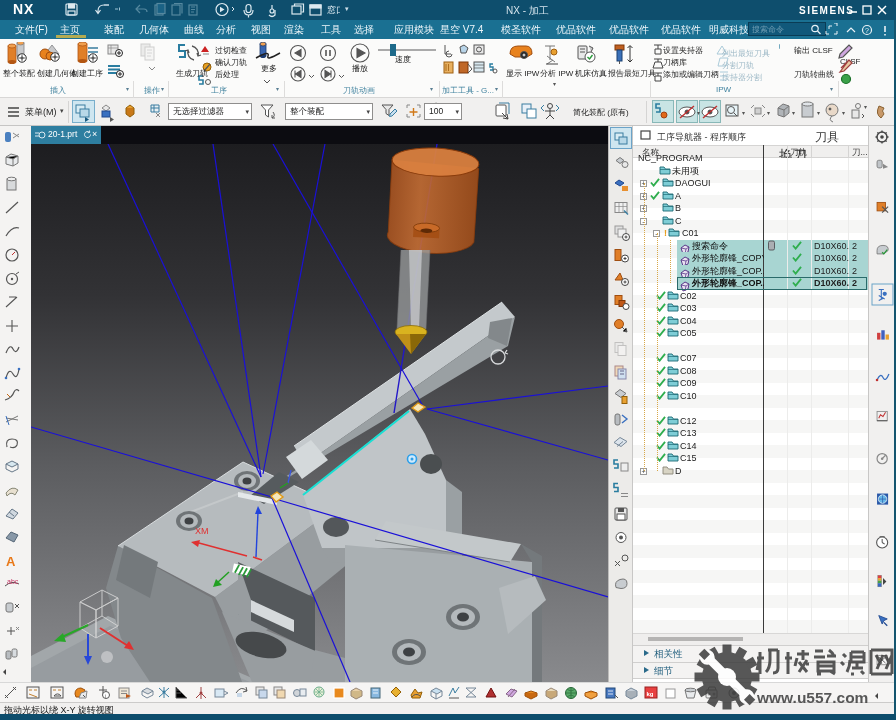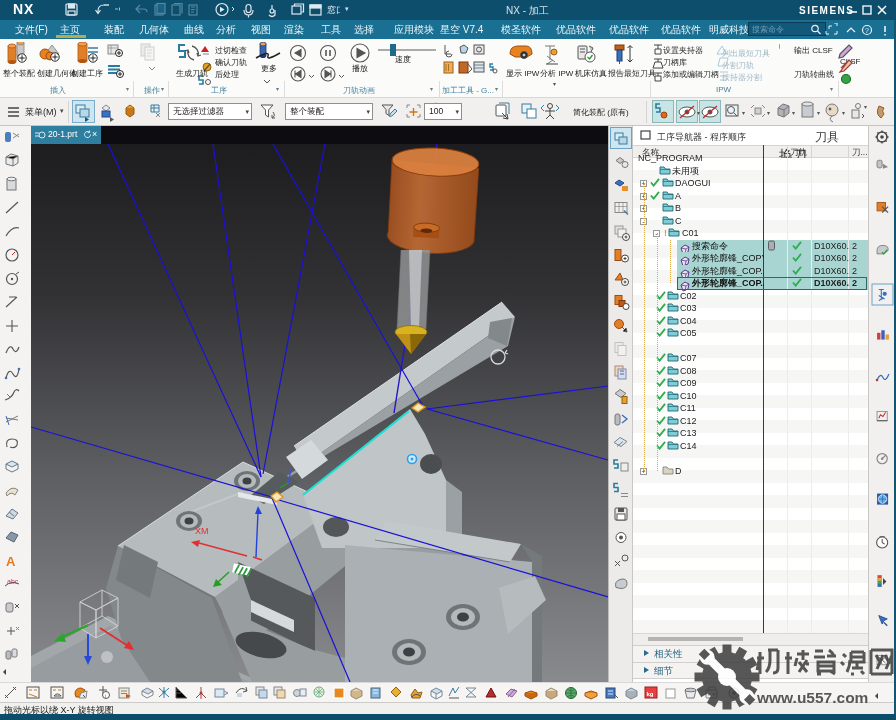--- a/index.html
+++ b/index.html
@@ -790,30 +790,20 @@
     <div class="trow" style="top:263.5px">
       <span style="position:absolute;left:23px"><svg width="10" height="9" viewBox="0 0 11 10" style="vertical-align:-1px">
           <path d="M1 5 l3 3.5 L10 1" fill="none" stroke="#2fae4e" stroke-width="2"></path>
         </svg></span>
       <span style="position:absolute;left:34px"><svg width="12" height="10" viewBox="0 0 12 10" style="vertical-align:-1px">
           <path d="M1 2 l4 0 l1.5 2 l4.5 0 l0 5 l-10 0 z" fill="#7ecdd6" stroke="#1c6a74" stroke-width="0.9"></path>
           <path d="M1 4.5 l10 0" stroke="#1c6a74" stroke-width="0.7"></path>
         </svg></span>
       <span style="position:absolute;left:47px">C10</span>
     </div>
-    <div class="trow" style="top:276.0px">
-      <span style="position:absolute;left:23px"><svg width="10" height="9" viewBox="0 0 11 10" style="vertical-align:-1px">
-          <path d="M1 5 l3 3.5 L10 1" fill="none" stroke="#2fae4e" stroke-width="2"></path>
-        </svg></span>
-      <span style="position:absolute;left:34px"><svg width="12" height="10" viewBox="0 0 12 10" style="vertical-align:-1px">
-          <path d="M1 2 l4 0 l1.5 2 l4.5 0 l0 5 l-10 0 z" fill="#7ecdd6" stroke="#1c6a74" stroke-width="0.9"></path>
-          <path d="M1 4.5 l10 0" stroke="#1c6a74" stroke-width="0.7"></path>
-        </svg></span>
-      <span style="position:absolute;left:47px">C11</span>
-    </div>
     <div class="trow" style="top:288.5px">
       <span style="position:absolute;left:23px"><svg width="10" height="9" viewBox="0 0 11 10" style="vertical-align:-1px">
           <path d="M1 5 l3 3.5 L10 1" fill="none" stroke="#2fae4e" stroke-width="2"></path>
         </svg></span>
       <span style="position:absolute;left:34px"><svg width="12" height="10" viewBox="0 0 12 10" style="vertical-align:-1px">
           <path d="M1 2 l4 0 l1.5 2 l4.5 0 l0 5 l-10 0 z" fill="#7ecdd6" stroke="#1c6a74" stroke-width="0.9"></path>
           <path d="M1 4.5 l10 0" stroke="#1c6a74" stroke-width="0.7"></path>
         </svg></span>
       <span style="position:absolute;left:47px">C12</span>
     </div>
@@ -829,20 +819,30 @@
     </div>
     <div class="trow" style="top:313.5px">
       <span style="position:absolute;left:23px"><svg width="10" height="9" viewBox="0 0 11 10" style="vertical-align:-1px">
           <path d="M1 5 l3 3.5 L10 1" fill="none" stroke="#2fae4e" stroke-width="2"></path>
         </svg></span>
       <span style="position:absolute;left:34px"><svg width="12" height="10" viewBox="0 0 12 10" style="vertical-align:-1px">
           <path d="M1 2 l4 0 l1.5 2 l4.5 0 l0 5 l-10 0 z" fill="#7ecdd6" stroke="#1c6a74" stroke-width="0.9"></path>
           <path d="M1 4.5 l10 0" stroke="#1c6a74" stroke-width="0.7"></path>
         </svg></span>
       <span style="position:absolute;left:47px">C14</span>
+    </div>
+    <div class="trow" style="top:326.0px">
+      <span style="position:absolute;left:23px"><svg width="10" height="9" viewBox="0 0 11 10" style="vertical-align:-1px">
+          <path d="M1 5 l3 3.5 L10 1" fill="none" stroke="#2fae4e" stroke-width="2"></path>
+        </svg></span>
+      <span style="position:absolute;left:34px"><svg width="12" height="10" viewBox="0 0 12 10" style="vertical-align:-1px">
+          <path d="M1 2 l4 0 l1.5 2 l4.5 0 l0 5 l-10 0 z" fill="#7ecdd6" stroke="#1c6a74" stroke-width="0.9"></path>
+          <path d="M1 4.5 l10 0" stroke="#1c6a74" stroke-width="0.7"></path>
+        </svg></span>
+      <span style="position:absolute;left:47px">C15</span>
     </div>
     <div class="trow" style="top:338.5px">
       <span style="position:absolute;left:7px"><span style="display:inline-block;width:7px;height:7px;border:1px solid #999;background:#fff;font-size:7px;line-height:5px;text-align:center;color:#444;vertical-align:0px">+</span></span>
       <span style="position:absolute;left:29px"><svg width="12" height="10" viewBox="0 0 12 10" style="vertical-align:-1px">
           <path d="M1 2 l4 0 l1.5 2 l4.5 0 l0 5 l-10 0 z" fill="#d8d4c4" stroke="#8a8678" stroke-width="0.9"></path>
         </svg></span>
       <span style="position:absolute;left:42px">D</span>
     </div>
     <div class="abs" style="left:11px;top:57.0px;width:0;height:287.5px;border-left:1px dotted #d8a848"></div>
     <div class="abs" style="left:24px;top:107.0px;width:0;height:237.5px;border-left:1px dotted #d8a848"></div>

